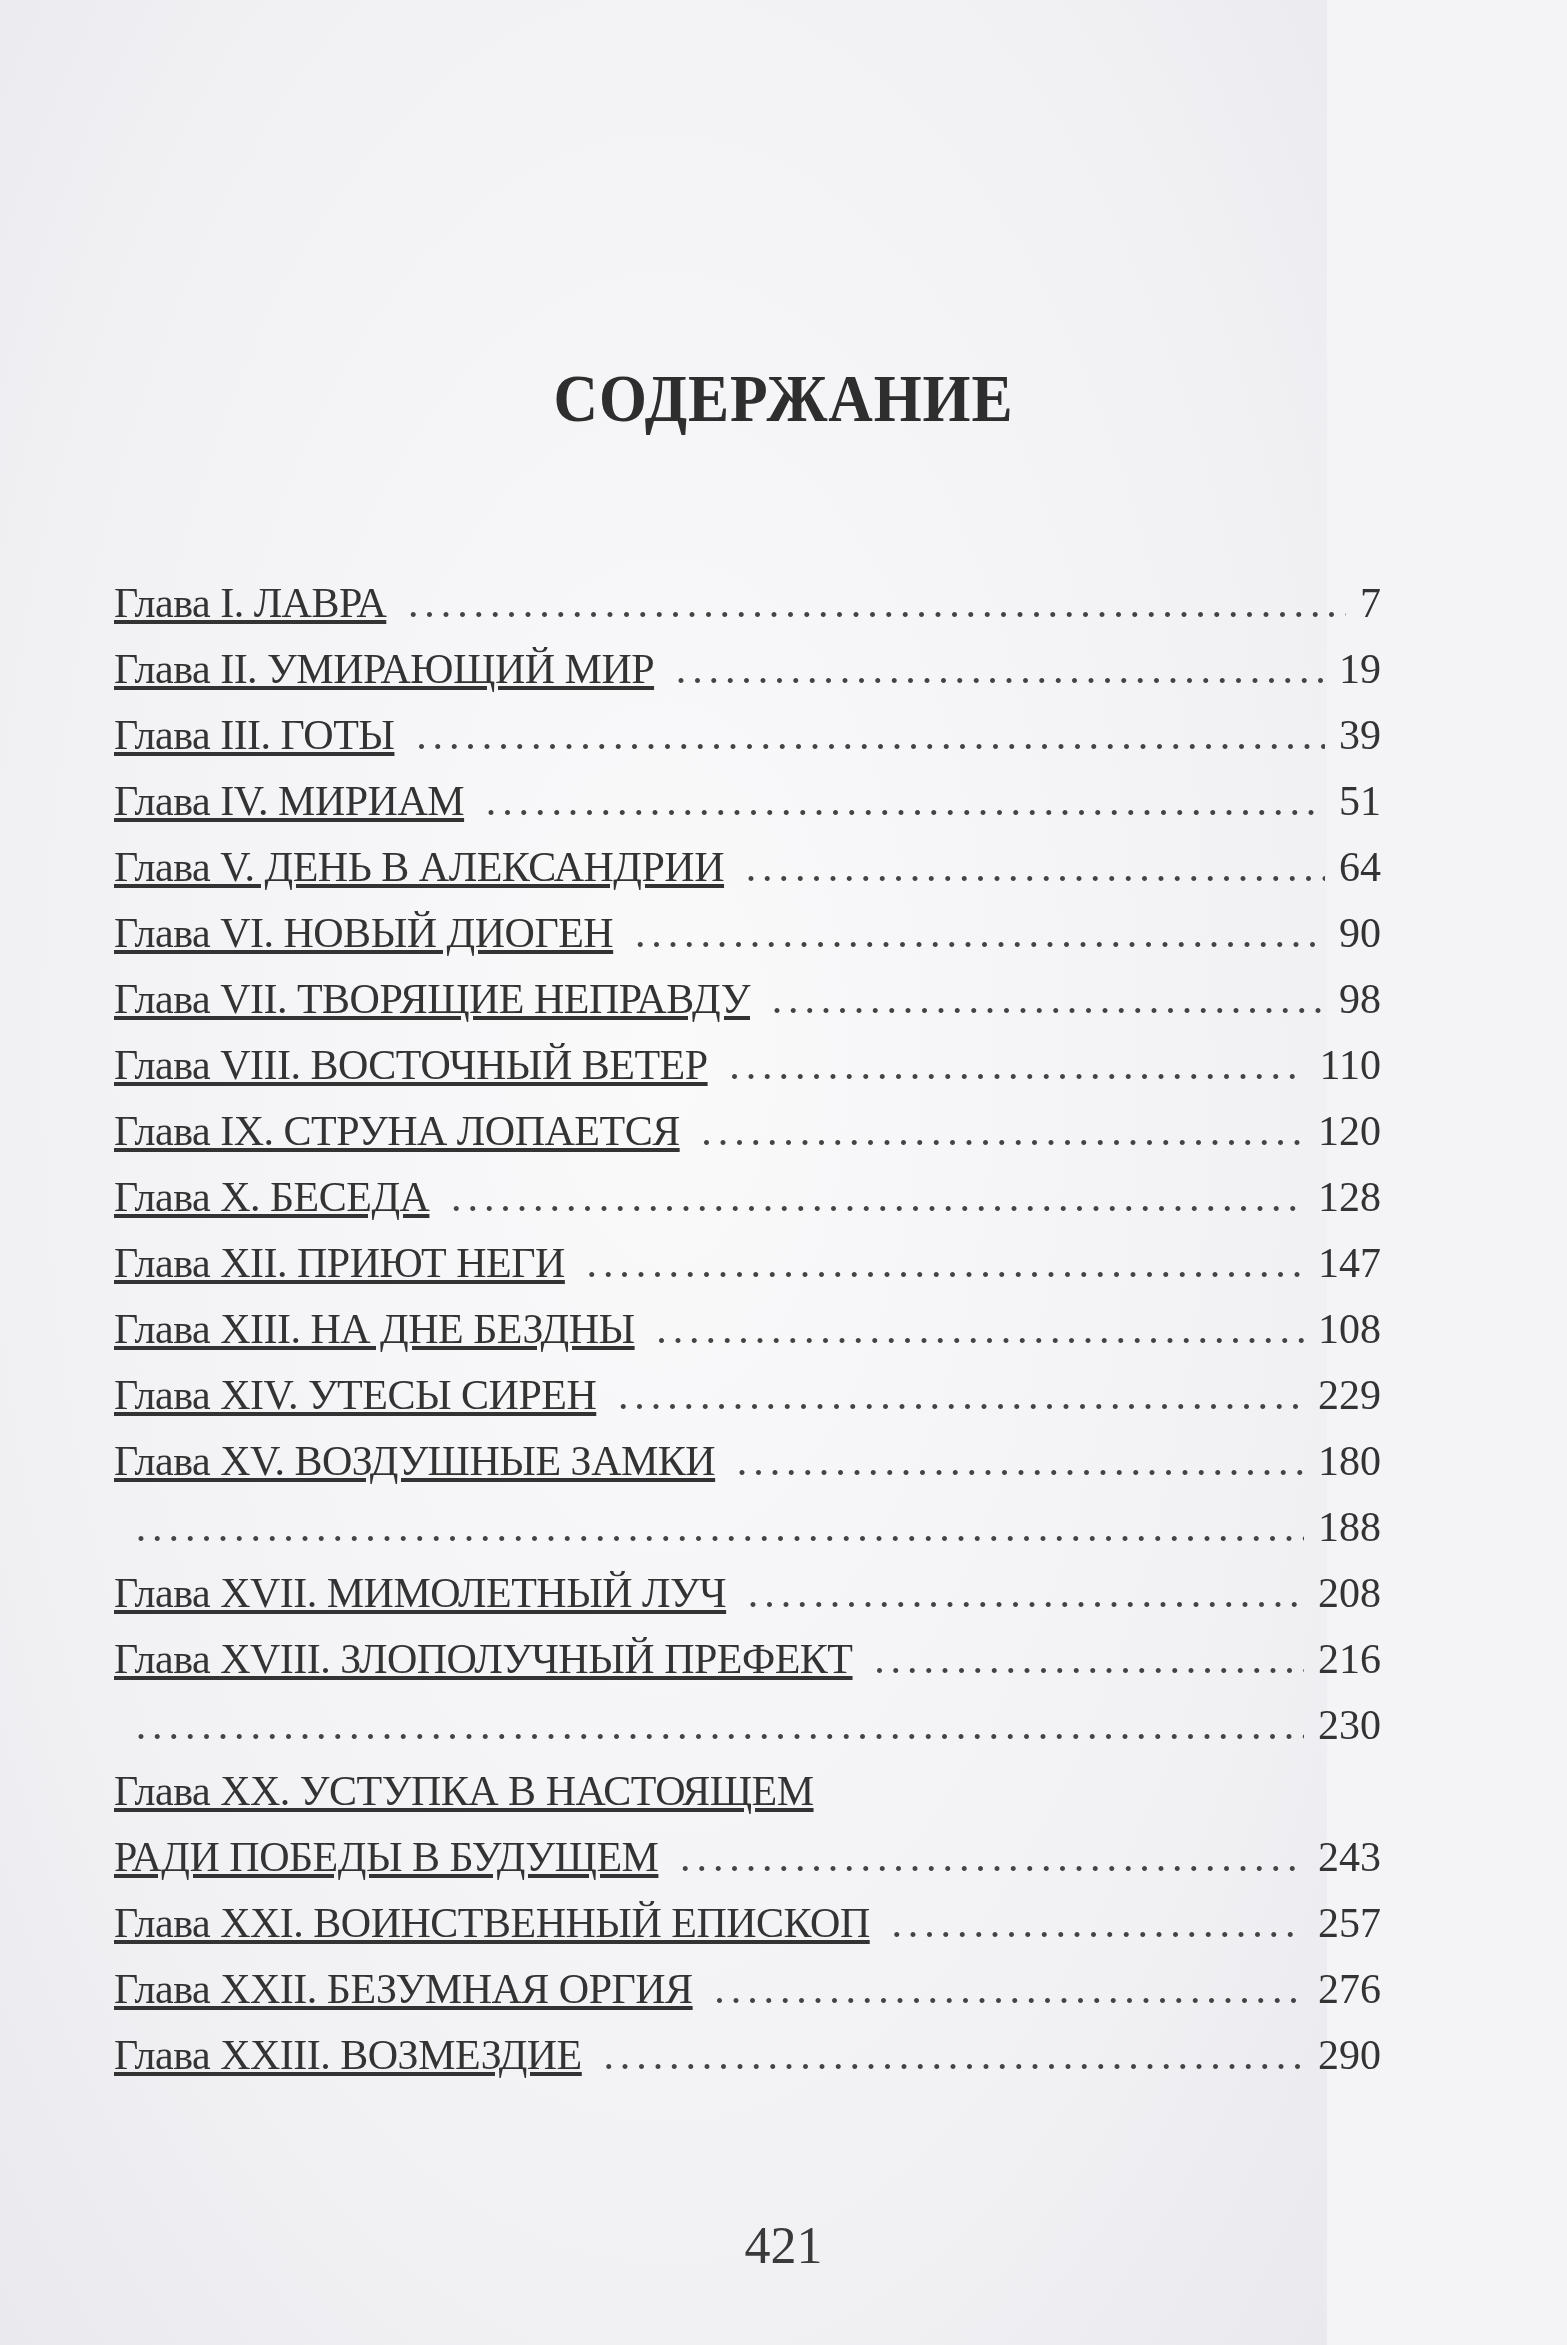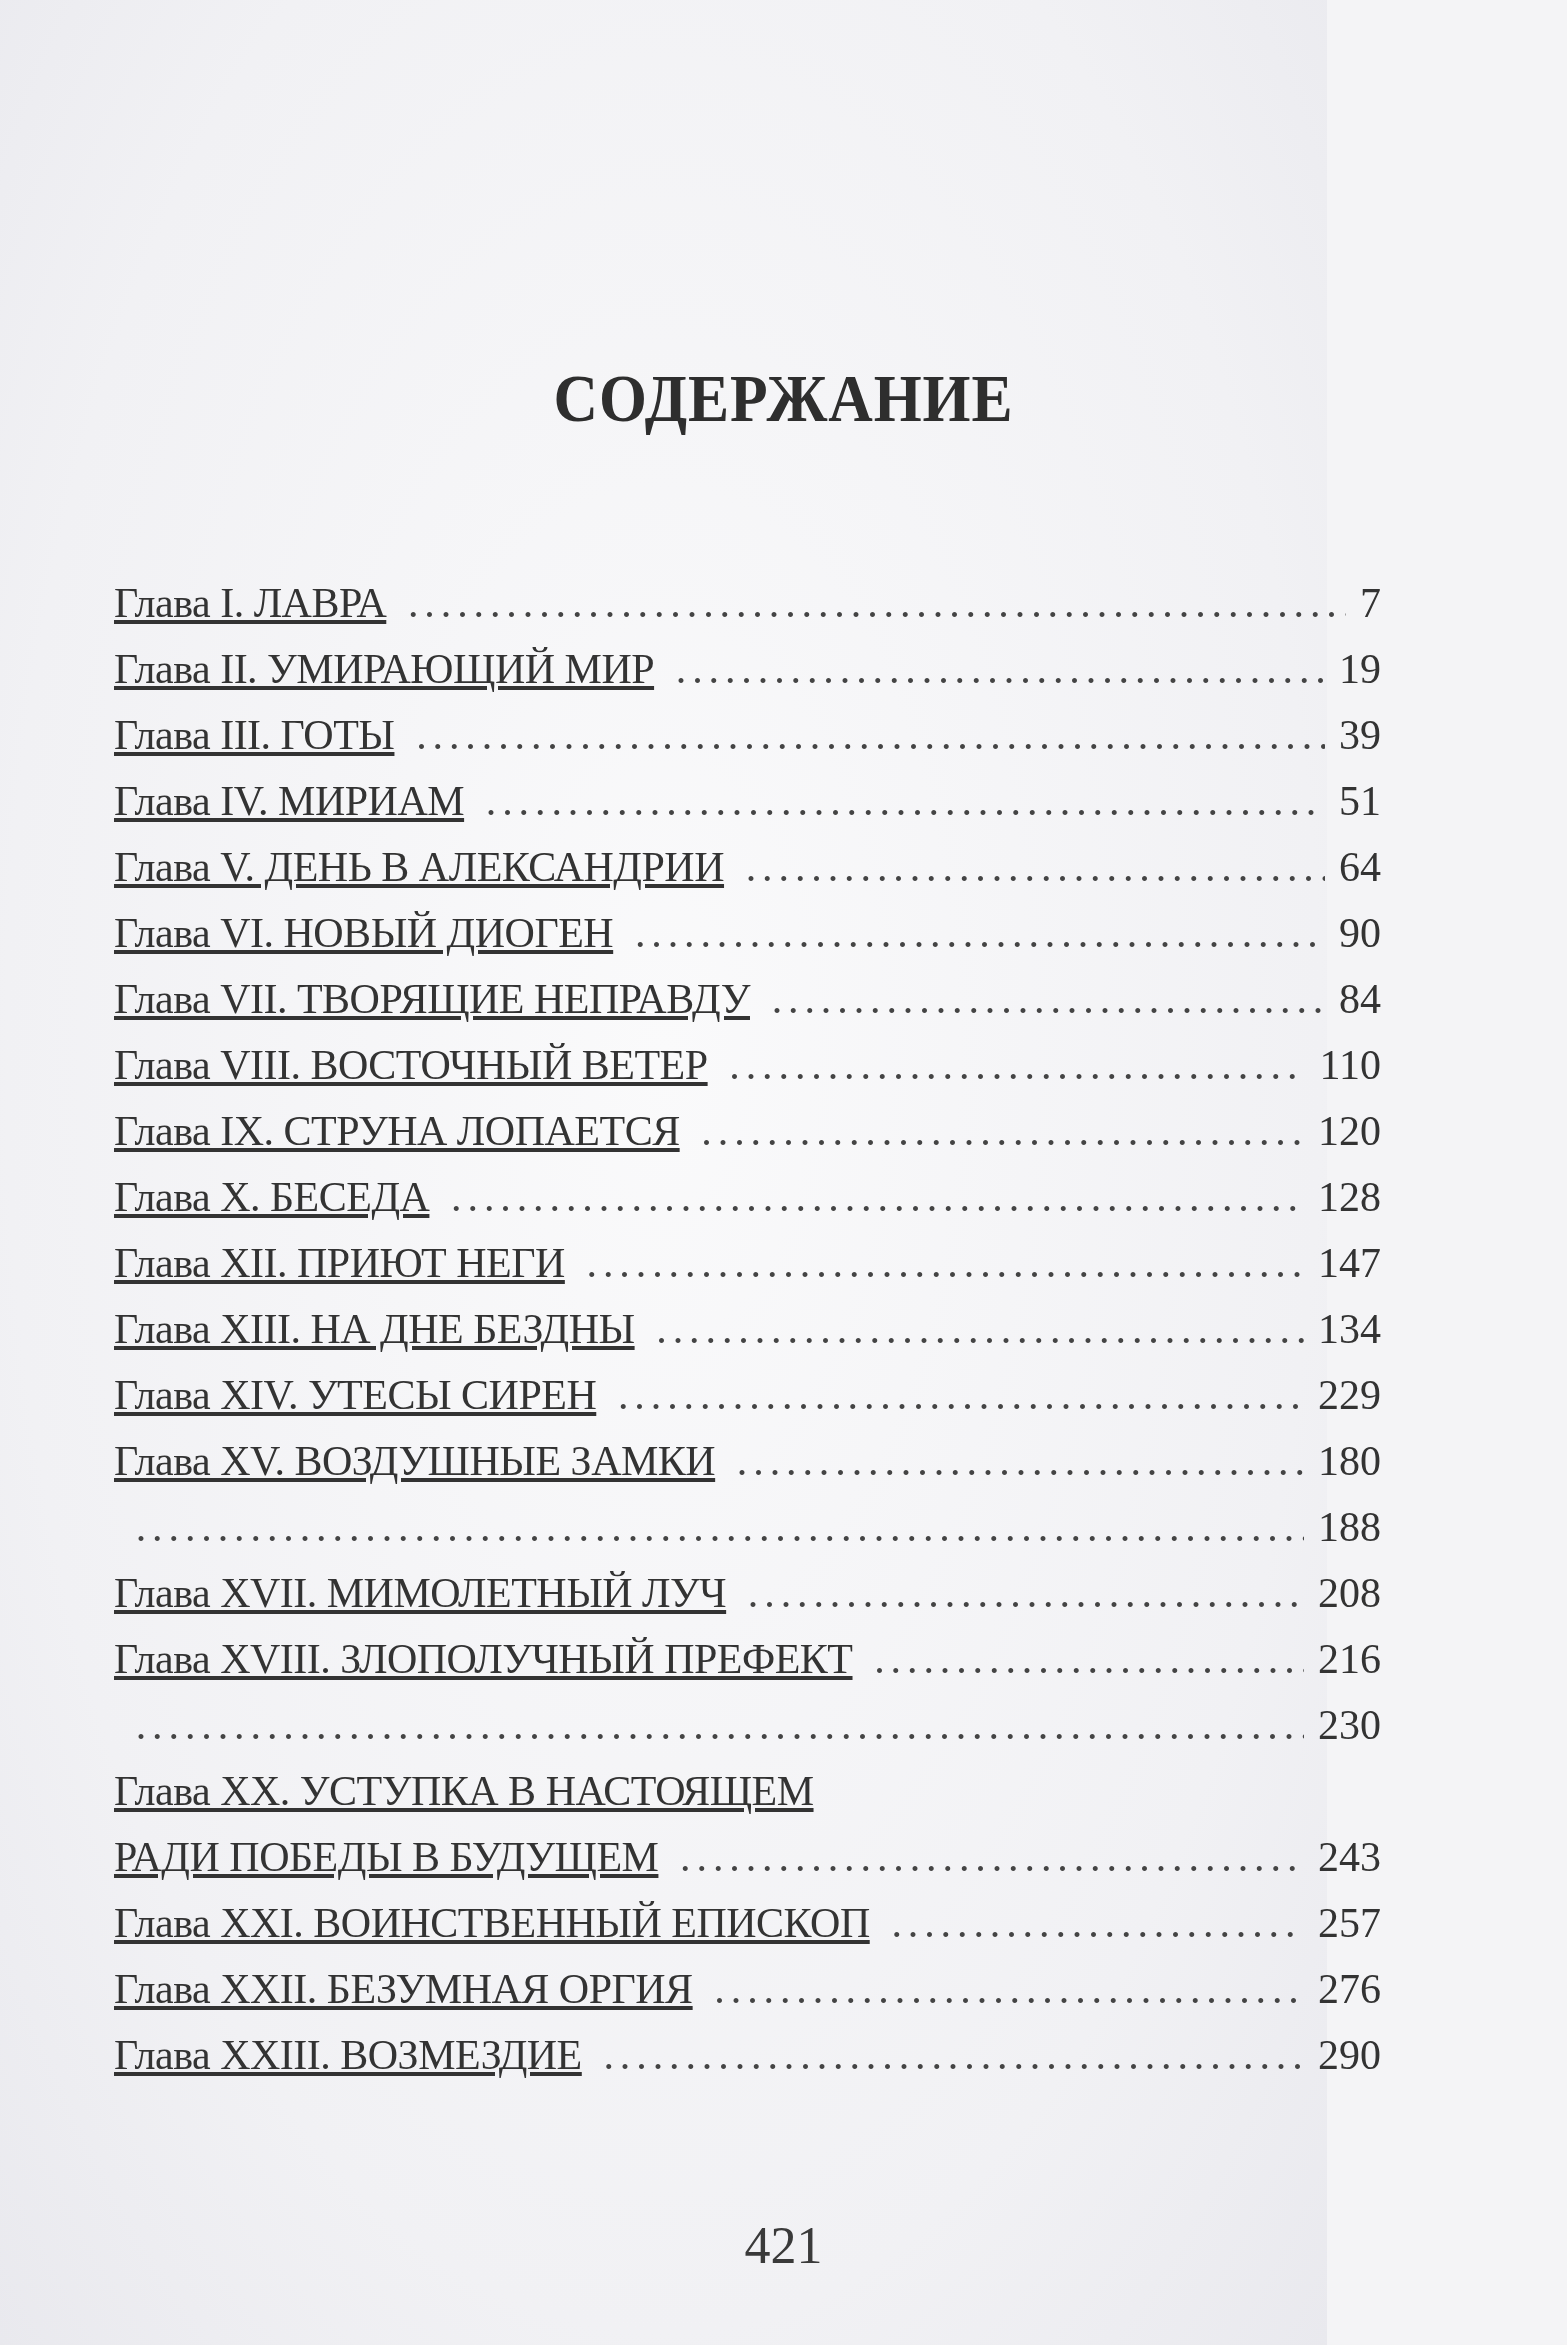--- a/index.html
+++ b/index.html
@@ -79,21 +79,21 @@
         <span class="num">64</span>
       </div>
     <div class="row">
         <span class="label">Глава VI. НОВЫЙ ДИОГЕН</span>
         <span class="dots"></span>
         <span class="num">90</span>
       </div>
     <div class="row">
         <span class="label">Глава VII. ТВОРЯЩИЕ НЕПРАВДУ</span>
         <span class="dots"></span>
-        <span class="num">84</span>
+        <span class="num">98</span>
       </div>
     <div class="row">
         <span class="label">Глава VIII. ВОСТОЧНЫЙ ВЕТЕР</span>
         <span class="dots"></span>
         <span class="num">110</span>
       </div>
     <div class="row">
         <span class="label">Глава IX. СТРУНА ЛОПАЕТСЯ</span>
         <span class="dots"></span>
         <span class="num">120</span>
@@ -104,21 +104,21 @@
         <span class="num">128</span>
       </div>
     <div class="row">
         <span class="label">Глава XII. ПРИЮТ НЕГИ</span>
         <span class="dots"></span>
         <span class="num">147</span>
       </div>
     <div class="row">
         <span class="label">Глава XIII. НА ДНЕ БЕЗДНЫ</span>
         <span class="dots"></span>
-        <span class="num">134</span>
+        <span class="num">108</span>
       </div>
     <div class="row">
         <span class="label">Глава XIV. УТЕСЫ СИРЕН</span>
         <span class="dots"></span>
         <span class="num">229</span>
       </div>
     <div class="row">
         <span class="label">Глава XV. ВОЗДУШНЫЕ ЗАМКИ</span>
         <span class="dots"></span>
         <span class="num">180</span>

